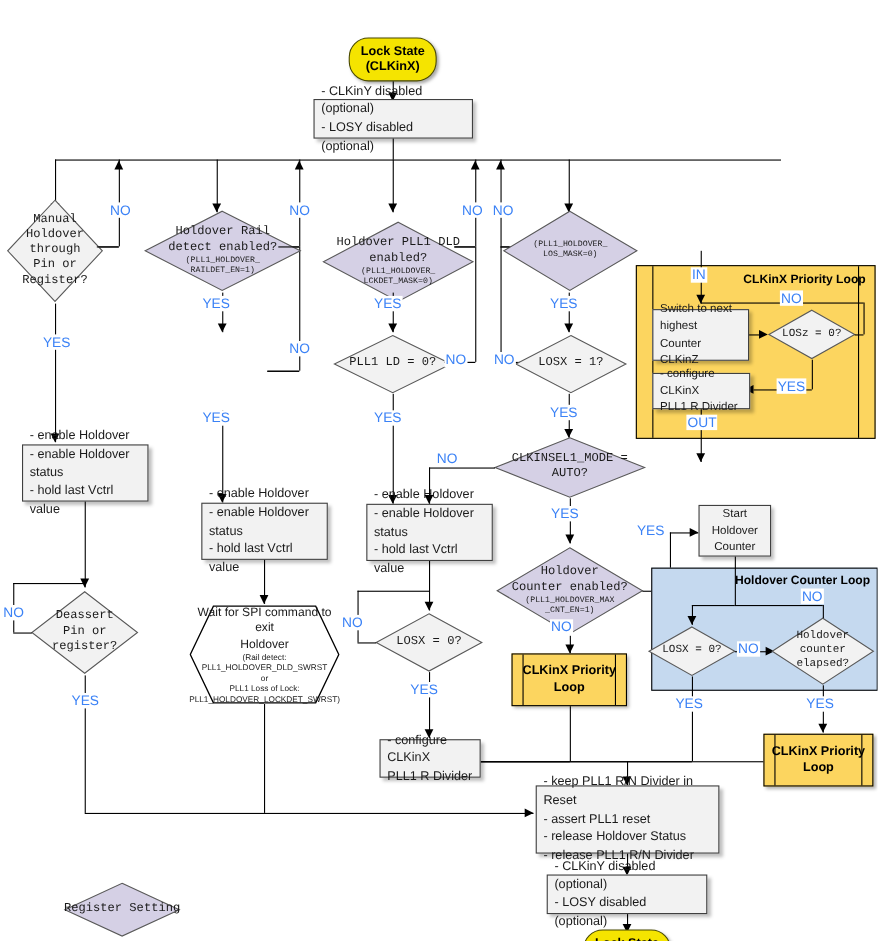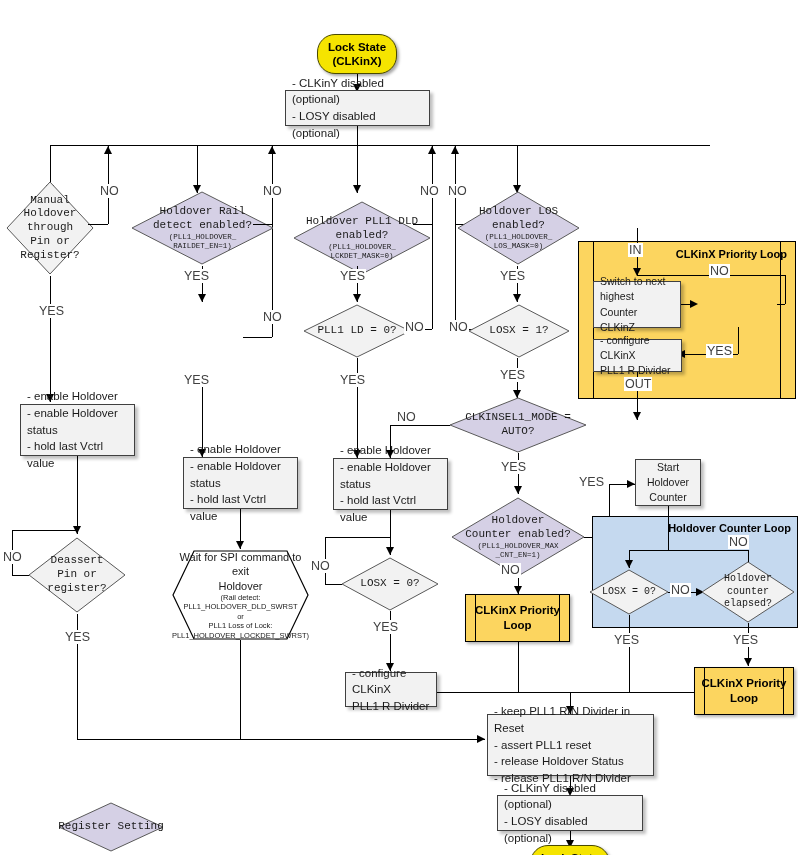--- a/index.html
+++ b/index.html
@@ -47,21 +47,21 @@
 
   
   .ln{position:absolute;background:#000;}
   .lnh{height:1px;} .lnv{width:1px;}
   .arw{position:absolute;width:0;height:0;}
   .arw.down{border-left:4.5px solid transparent;border-right:4.5px solid transparent;border-top:8px solid #000;}
   .arw.up{border-left:4.5px solid transparent;border-right:4.5px solid transparent;border-bottom:8px solid #000;}
   .arw.right{border-top:4.5px solid transparent;border-bottom:4.5px solid transparent;border-left:8px solid #000;}
   .arw.left{border-top:4.5px solid transparent;border-bottom:4.5px solid transparent;border-right:8px solid #000;}
 
-  .lbl{position:absolute;font-size:12.5px;color:#404040;background:#fff;padding:0 1px;white-space:nowrap;}
+  .lbl{position:absolute;font-size:12.5px;color:#3b82f6;background:#fff;padding:0 1px;white-space:nowrap;}
 </style>
 </head>
 <body>
 
 <div id="canvas">
 
   <div class="node term" style="left:317px;top:2px;width:80px;height:40px;flex-direction:column;">
     <span>Lock State</span>
     <span>(CLKinX)</span>
   </div>
@@ -232,21 +232,20 @@
   <div class="lbl" style="left:404px;top:288px;">NO</div>
   <div class="ln lnv" style="left:357px;top:326px;height:100px;"></div>
   <div class="arw down" style="left:352.5px;top:418px;"></div>
   <div class="lbl" style="left:339px;top:341px;">YES</div>
 
   <div class="dia" style="left:456px;top:158px;width:125px;height:76px;">
     <svg width="125" height="76" style="position:absolute;left:0;top:0;">
       <polygon points="62,2 123,38 62,74 2,38" fill="#d5d0e5" stroke="#595959" stroke-width="1"></polygon>
     </svg>
     <div class="inner">
-      <span style="width:104px;">Holdover LOS enabled?</span>
       <span class="sub">(PLL1_HOLDOVER_</span>
       <span class="sub">LOS_MASK=0)</span>
     </div>
   </div>
   <div class="ln lnh" style="left:455px;top:192px;width:8px;"></div>
   <div class="ln lnv" style="left:517px;top:234px;height:36px;"></div>
   <div class="arw down" style="left:512.5px;top:262px;"></div>
   <div class="lbl" style="left:499px;top:237px;">YES</div>
 
   <div class="dia" style="left:467px;top:272px;width:104px;height:54px;">
@@ -340,20 +339,28 @@
   <div class="lbl" style="left:628px;top:211px;">IN</div>
 
   <div class="node proc" style="left:593px;top:249px;width:88px;height:47px;flex-direction:column;align-items:flex-start;justify-content:center;font-size:10.5px;">
     <span>Switch to next</span>
     <span>highest Counter</span>
     <span>CLKinZ</span>
   </div>
   <div class="ln lnh" style="left:681px;top:272px;width:14px;"></div>
   <div class="arw right" style="left:690px;top:267.5px;"></div>
 
+  <div class="dia" style="left:697px;top:249px;width:82px;height:46px;">
+    <svg width="82" height="46" style="position:absolute;left:0;top:0;">
+      <polygon points="41,1 80,23 41,45 2,23" fill="#f2f2f2" stroke="#595959" stroke-width="1"></polygon>
+    </svg>
+    <div class="inner" style="font-size:10px;">
+      <span>LOSz = 0?</span>
+    </div>
+  </div>
 
   <div class="ln lnh" style="left:777px;top:272px;width:8px;"></div>
   <div class="ln lnv" style="left:785px;top:243px;height:29px;"></div>
   <div class="ln lnh" style="left:637px;top:243px;width:148px;"></div>
   <div class="lbl" style="left:709px;top:232px;">NO</div>
 
   <div class="ln lnv" style="left:738px;top:295px;height:27px;"></div>
   <div class="ln lnh" style="left:685px;top:322px;width:53px;"></div>
   <div class="arw left" style="left:677px;top:317.5px;"></div>
   <div class="lbl" style="left:706px;top:312px;">YES</div>

